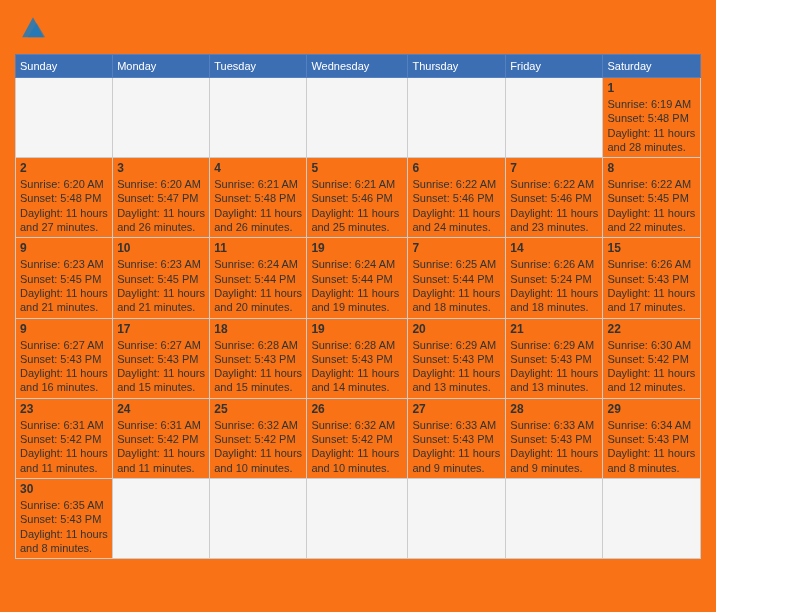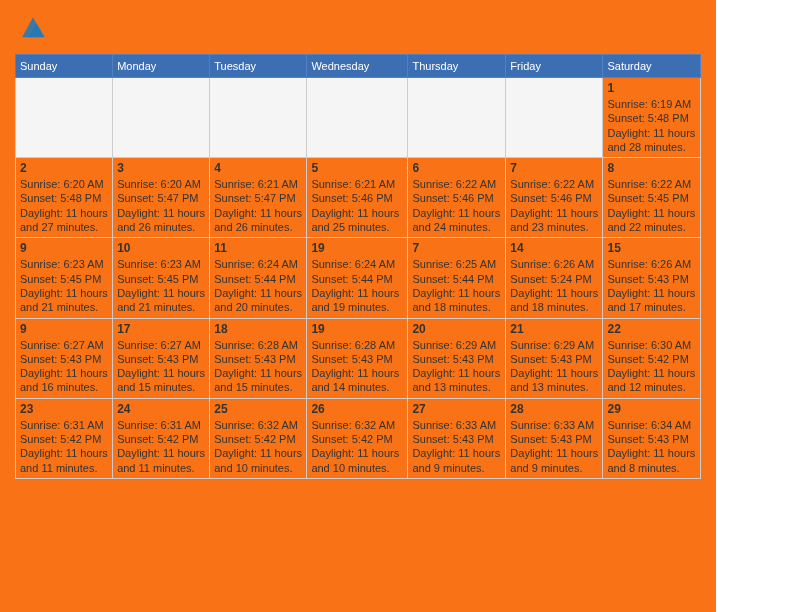--- a/index.html
+++ b/index.html
@@ -150,21 +150,21 @@
           <td>
             <span class="day-number">3</span>
             <div class="day-info">Sunrise: 6:20 AM
 Sunset: 5:47 PM
 Daylight: 11 hours
 and 26 minutes.</div>
           </td>
           <td>
             <span class="day-number">4</span>
             <div class="day-info">Sunrise: 6:21 AM
-Sunset: 5:47 PM
+Sunset: 5:48 PM
 Daylight: 11 hours
 and 26 minutes.</div>
           </td>
           <td>
             <span class="day-number">5</span>
             <div class="day-info">Sunrise: 6:21 AM
 Sunset: 5:46 PM
 Daylight: 11 hours
 and 25 minutes.</div>
           </td>
@@ -335,16 +335,31 @@
 Daylight: 11 hours
 and 9 minutes.</div>
           </td>
           <td>
             <span class="day-number">29</span>
             <div class="day-info">Sunrise: 6:34 AM
 Sunset: 5:43 PM
 Daylight: 11 hours
 and 8 minutes.</div>
           </td>
+        </tr>
+        <tr class="last-row">
+          <td>
+            <span class="day-number">30</span>
+            <div class="day-info">Sunrise: 6:35 AM
+Sunset: 5:43 PM
+Daylight: 11 hours
+and 8 minutes.</div>
+          </td>
+          <td class="empty"></td>
+          <td class="empty"></td>
+          <td class="empty"></td>
+          <td class="empty"></td>
+          <td class="empty"></td>
+          <td class="empty"></td>
         </tr>
       </tbody>
   </table>
 </div>
 
 </body></html>

